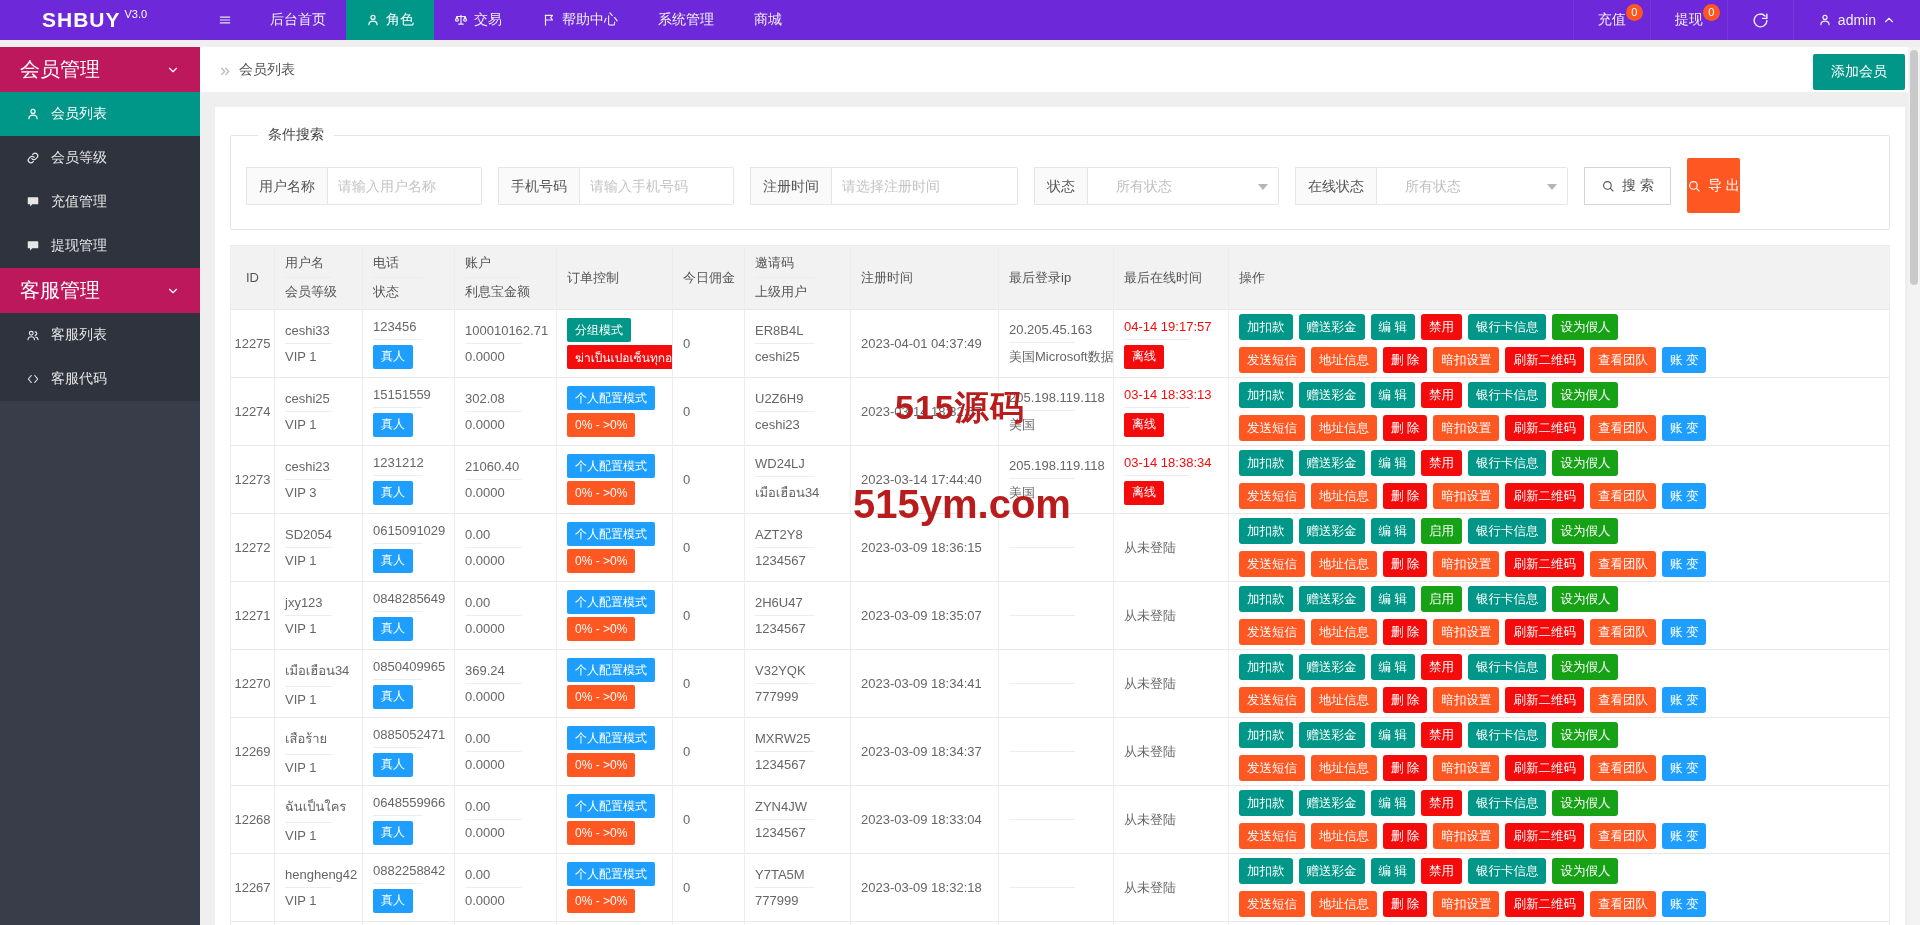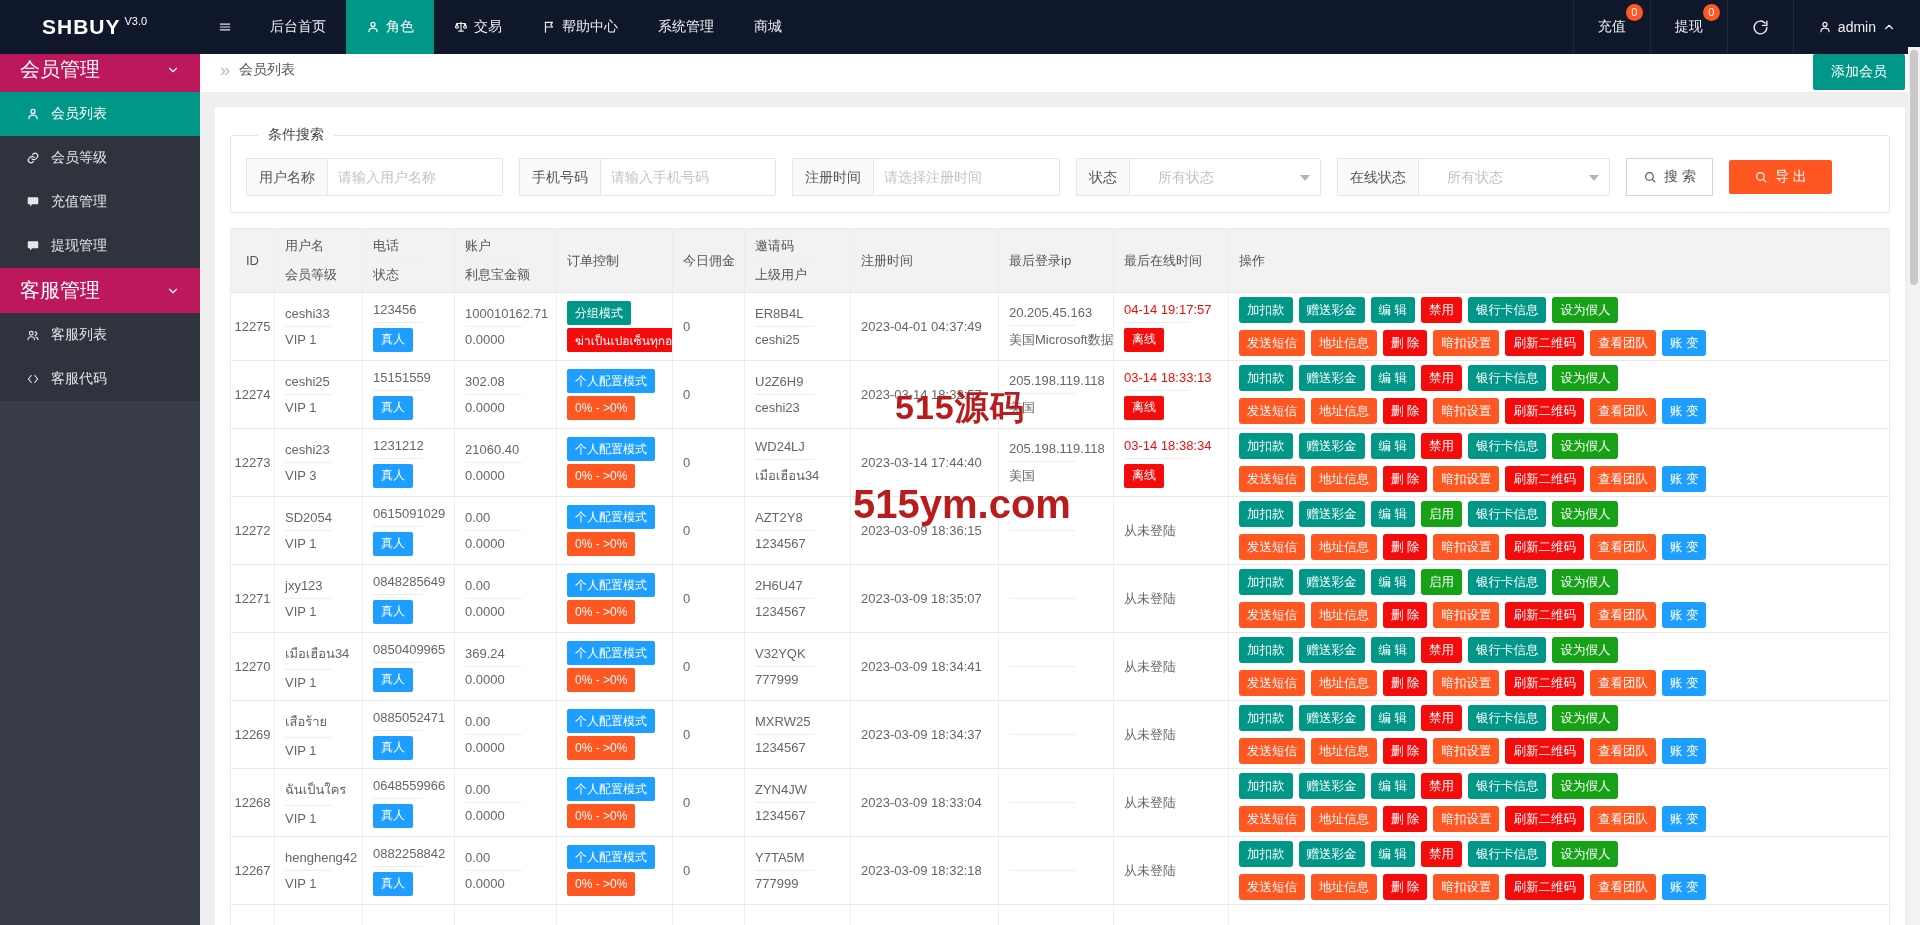--- a/index.html
+++ b/index.html
@@ -1,20 +1,20 @@
 <!DOCTYPE html>
 <html><head>
 <meta charset="utf-8">
 <style>
   * { box-sizing: border-box; margin: 0; padding: 0; }
   html,body { width:1920px; height:925px; overflow:hidden; }
   body { font-family:"Liberation Sans","DejaVu Sans",sans-serif; background:#EFEFEF; position:relative; font-size:14px; }
 
   
-  .navbar { position:absolute; left:0; top:0; right:0; height:54px; background:#0f172a; display:flex; align-items:stretch; z-index:20; }
+  .navbar { position:absolute; left:0; top:0; right:0; height:40px; background:#6d28d9; display:flex; align-items:stretch; z-index:20; }
   .logo { width:200px; display:flex; align-items:center; padding-left:42px; color:#fff; flex:none; }
   .logo-main { font-size:21px; font-weight:bold; letter-spacing:1px; }
   .logo-ver { font-size:11px; margin-left:4px; margin-bottom:12px; }
   .nav-burger { width:50px; display:flex; align-items:center; justify-content:center; color:#e8e8e8; cursor:pointer; }
   .nav-menu { display:flex; align-items:stretch; }
   .nav-item { display:flex; align-items:center; gap:6px; padding:0 20px; color:#f0f0f0; font-size:14px; cursor:pointer; }
   .nav-item.active { background:#009688; color:#fff; }
   .nav-right { margin-left:auto; display:flex; align-items:stretch; }
   .nav-right-item { position:relative; display:flex; align-items:center; gap:6px; padding:0 24px; color:#f0f0f0; border-left:1px solid rgba(255,255,255,.07); cursor:pointer; }
   .nav-badge { position:absolute; top:4px; right:7px; min-width:17px; height:17px; line-height:17px; border-radius:9px; background:#FF5722; color:#fff; font-size:11px; text-align:center; padding:0 4px; }
@@ -35,27 +35,27 @@
   .crumb-label { color:#555; font-size:14px; }
   .btn-add { position:absolute; right:15px; top:7px; height:36px; padding:0 18px; background:#009688; color:#fff; border:none; border-radius:2px; font-size:14px; cursor:pointer; font-family:inherit; }
 
   .card { margin:15px; background:#fff; padding:15px; min-height:860px; }
 
   fieldset.searchbox { border:1px solid #E6E6E6; border-radius:2px; padding:14px 15px 16px; margin-top:4px; }
   fieldset.searchbox legend { margin-left:12px; padding:0 10px; font-size:14px; color:#444; }
   .filters { display:flex; align-items:center; gap:16px; }
   .fgroup { display:flex; height:38px;justify-content:flex-end; }
   .flabel { border:1px solid #E6E6E6; border-right:none; background:#FAFAFA; line-height:36px; padding:0 12px; font-size:14px; color:#555; white-space:nowrap; }
-  .finput { border:1px solid #E6E6E6; width:176px; padding:0 10px; font-size:14px; color:#666; outline:none; font-family:inherit; border-radius:0 2px 2px 0; }
+  .finput { border:1px solid #E6E6E6; width:155px; padding:0 10px; font-size:14px; color:#666; outline:none; font-family:inherit; border-radius:0 2px 2px 0; }
   .finput::placeholder { color:#C4C4C4; }
   .finput.wdate { width:187px; }
   .fselect { position:relative; border:1px solid #E6E6E6; width:192px; background:#fff; line-height:36px; padding:0 24px 0 28px; color:#BFBFBF; font-size:14px; cursor:pointer; border-radius:0 2px 2px 0; }
   .fselect .caret { position:absolute; right:10px; top:16px; width:0; height:0; border-left:5px solid transparent; border-right:5px solid transparent; border-top:6px solid #B5B5B5; }
   .btn-search { height:38px; padding:0 16px; background:#fff; border:1px solid #D4D4D4; border-radius:0; color:#555; font-size:14px; display:flex; align-items:center; gap:7px; cursor:pointer; font-family:inherit; }
-  .btn-export { height:34px; padding:0 25px; background:#FF5722; border:none; border-radius:2px; color:#fff; font-size:14px; display:flex; align-items:center; gap:7px; cursor:pointer; font-family:inherit; }
+  .btn-export { height:55px; padding:0 0; background:#FF5722; border:none; border-radius:2px; color:#fff; font-size:14px; display:flex; align-items:center; gap:7px; cursor:pointer; font-family:inherit; }
 
   
   .tbl { margin-top:15px; border:1px solid #ECECEC; border-bottom:none; }
   .tr { display:grid; grid-template-columns:44px 88px 92px 102px 116px 72px 106px 148px 115px 115px 1fr; }
   .th, .td { border-right:1px solid #EDEDED; border-bottom:1px solid #E8E8E8; padding:4px 10px; display:flex; flex-direction:column; justify-content:center; align-items:flex-start; gap:3px; font-size:13px; color:#666; overflow:hidden; }
   .th:last-child, .td:last-child { border-right:none; }
   .th { background:#F2F2F2; height:64px; color:#555; }
   .td { height:68px; }
   .tr.stub .td { height:50px; border-bottom:none; }
   .center { align-items:center; }

